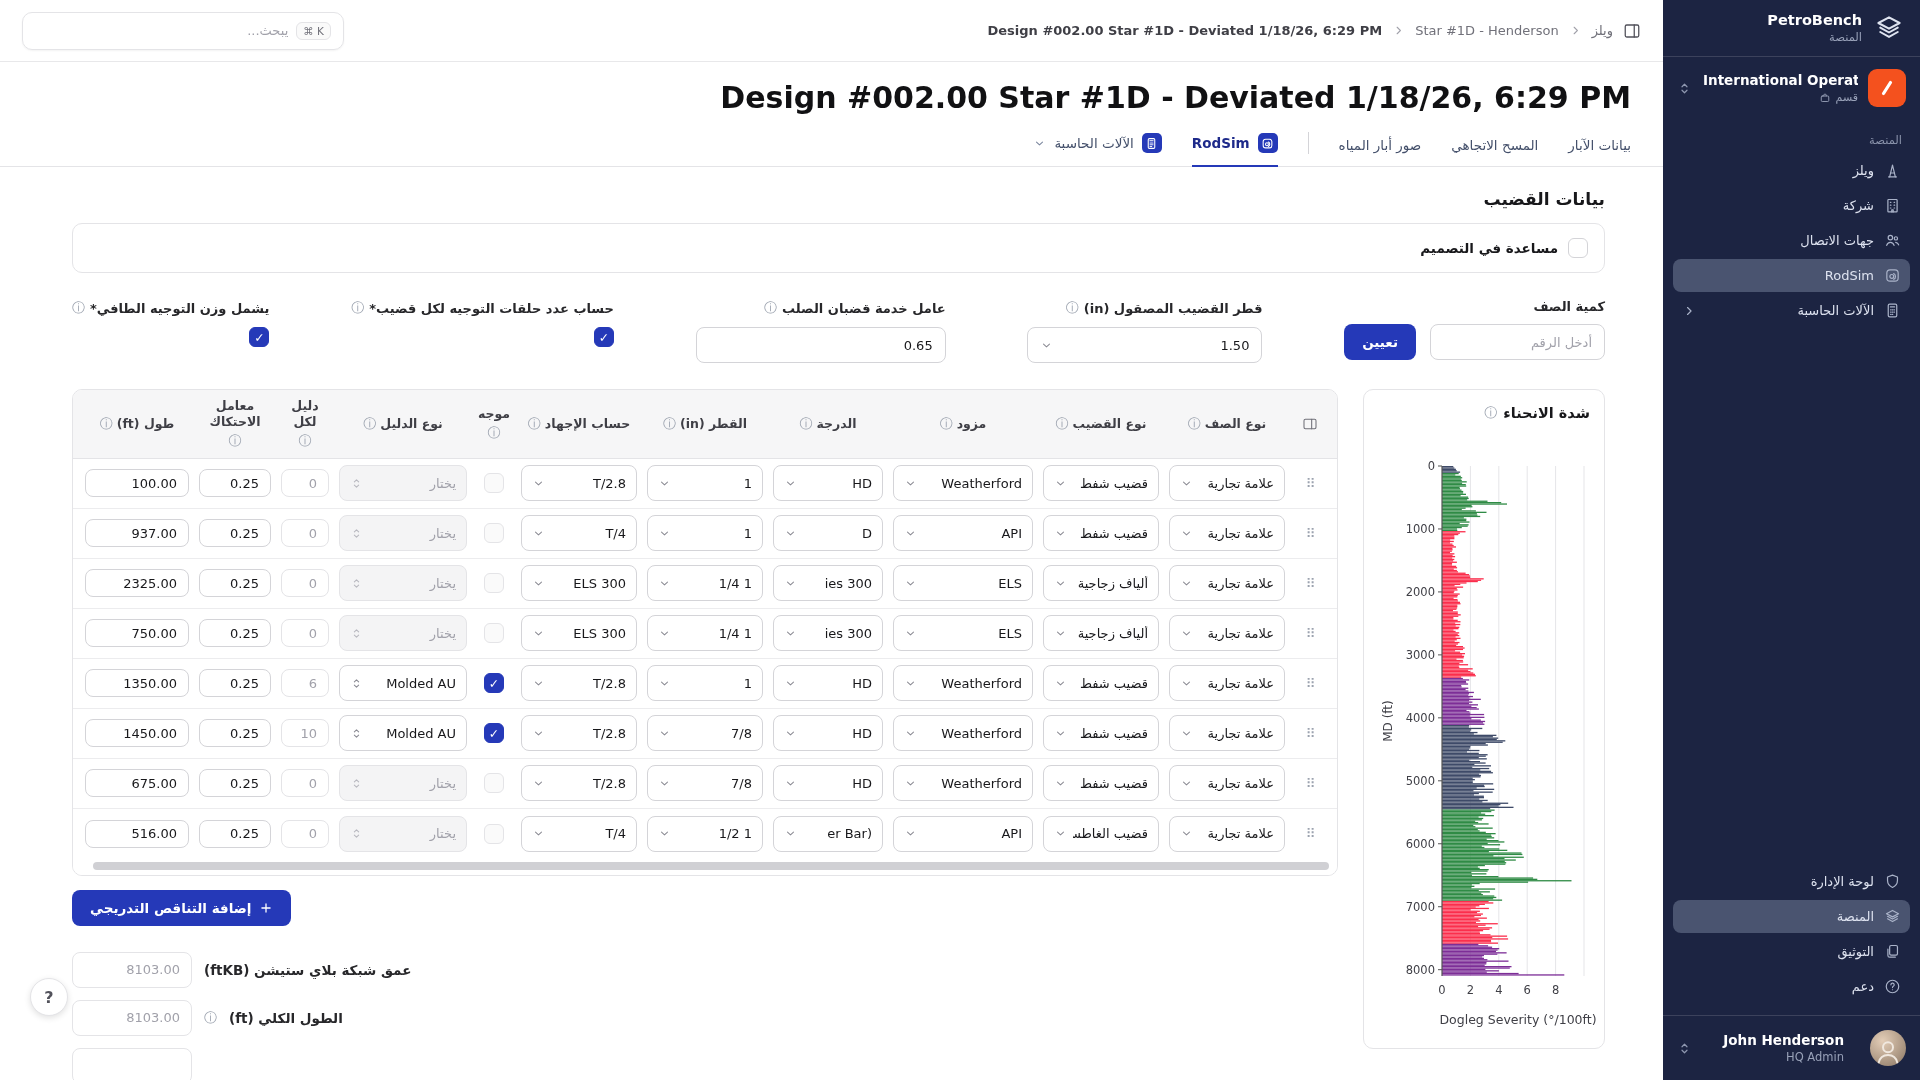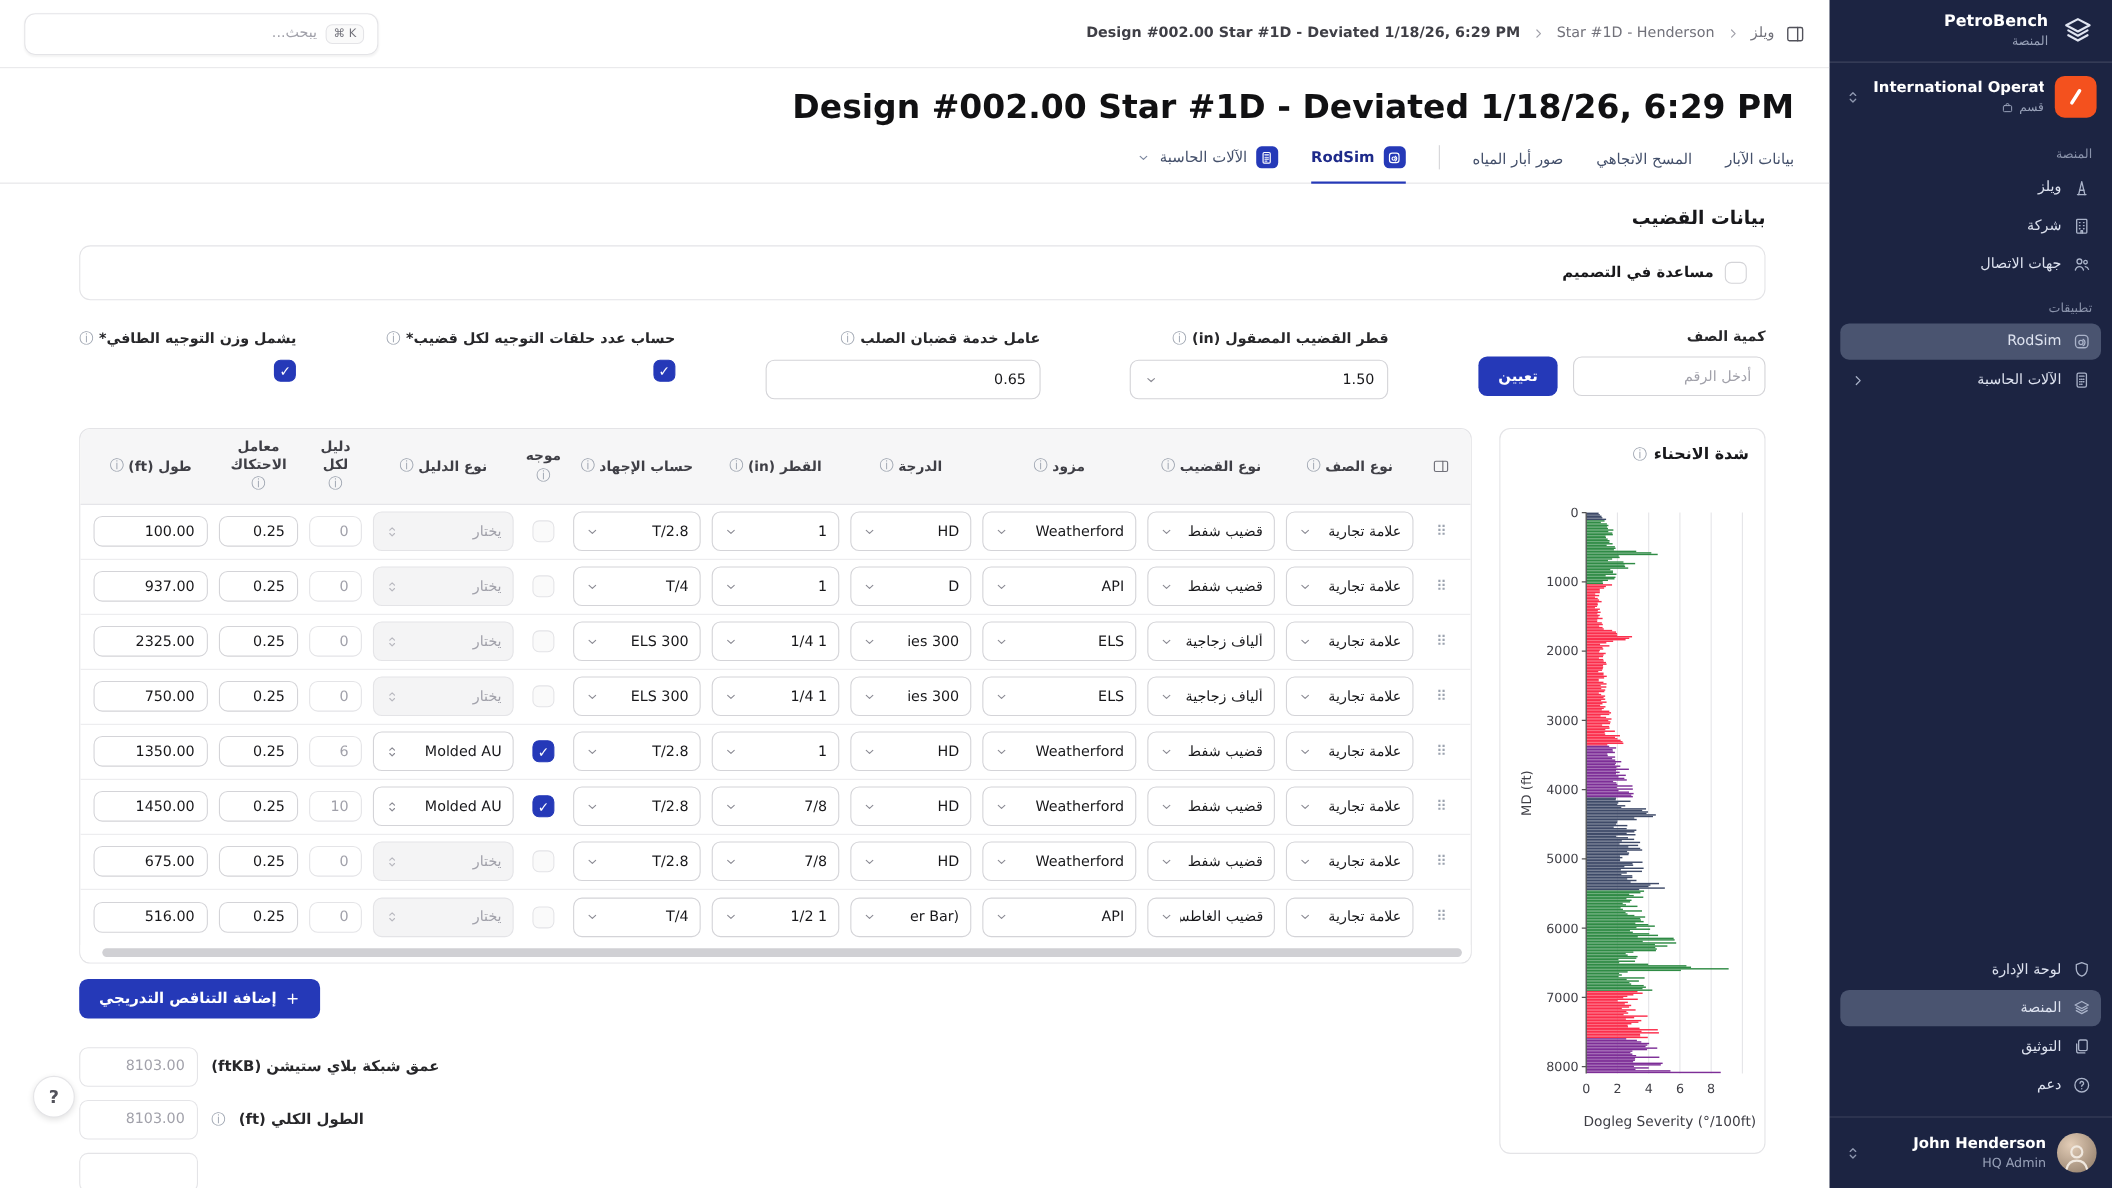--- a/index.html
+++ b/index.html
@@ -13,21 +13,21 @@
   .sb-div{border-top:1px solid rgba(255,255,255,.14)}
   .sb-org{display:flex;align-items:center;gap:10px;padding:12px 14px}
   .sb-org-logo{width:38px;height:38px;border-radius:9px;background:#f4511e;flex:none;display:flex;align-items:center;justify-content:center}
   .sb-org-name{font-size:13.5px;font-weight:600;color:#fff;white-space:nowrap;overflow:hidden;direction:ltr;text-align:right;max-width:155px}
   .sb-org-sub{display:flex;align-items:center;gap:5px;font-size:11px;color:#9aa3ba;margin-top:3px;justify-content:flex-start}
   .sb-sec{padding:14px 18px 5px;font-size:11.5px;color:#8a93ab}
   .sb-item{display:flex;align-items:center;gap:10px;margin:2px 10px;padding:8px 9px;border-radius:8px;font-size:13px;color:#dde2ef;cursor:pointer}
   .sb-item.active{background:#4a5470}
   .sb-item .grow{flex:1}
   .sb-spacer{flex:1}
-  .sb-user{display:flex;align-items:center;gap:10px;padding:14px;border-top:1px solid rgba(255,255,255,.14)}
+  .sb-user{display:flex;align-items:center;gap:26px;padding:14px;border-top:1px solid rgba(255,255,255,.14)}
   .avatar{width:36px;height:36px;border-radius:50%;background:radial-gradient(circle at 35% 30%,#e3cdb7,#8a7663);flex:none;display:flex;align-items:flex-end;justify-content:center;overflow:hidden}
   .sb-user-name{font-size:13.5px;font-weight:600;color:#fff}
   .sb-user-role{font-size:11.5px;color:#98a1b8;margin-top:2px}
   .sb-user .grow{flex:1;text-align:start}
   
   .main{flex:1;display:flex;flex-direction:column;height:1080px;overflow:hidden;position:relative;background:#fff}
   .topbar{height:62px;flex:none;border-bottom:1px solid #e8e8ea;display:flex;align-items:center;justify-content:space-between;padding:0 22px}
   .crumbs{display:flex;align-items:center;gap:10px;color:#71717a;font-size:13px}
   .crumbs .cur{color:#3f3f46;font-weight:600}
   .crumbs .sep{color:#a1a1aa;display:flex}
@@ -78,21 +78,21 @@
   .cellinp{height:28px;border:1px solid #d4d4d8;border-radius:8px;background:#fff;display:flex;align-items:center;padding:0 11px;font-size:13px}
   .cellinp .val{flex:1;text-align:start}
   .cellinp.gray{border-color:#e4e4e7;color:#a1a1aa}
   .cbcell{display:flex;justify-content:center}
   .tbl-scroll{padding:3px 8px 5px;background:#fff}
   .tbl-thumb{height:8px;width:99%;border-radius:4px;background:#d0d0d4;cursor:pointer}
   .btnrow{margin-top:14px;display:flex;justify-content:flex-end}
   .bfields{margin-top:26px;display:flex;flex-direction:column;gap:12px;align-items:flex-end}
   .bfrow{display:flex;align-items:center;gap:12px}
   .bfrow .flabel{font-size:13.5px}
-  .bfinp{width:108px;height:36px;border:1px solid #e4e4e7;border-radius:8px;display:flex;align-items:center;padding:0 11px;color:#a1a1aa;background:#fff}
+  .bfinp{width:120px;height:36px;border:1px solid #e4e4e7;border-radius:8px;display:flex;align-items:center;padding:0 11px;color:#a1a1aa;background:#fff}
   .bfinp .val{flex:1;text-align:start}
   .helpbtn{position:absolute;left:30px;bottom:64px;width:38px;height:38px;border-radius:50%;background:#fff;border:1px solid #e4e4e7;box-shadow:0 2px 6px rgba(0,0,0,.12);display:flex;align-items:center;justify-content:center;color:#52525b;font-size:16px;font-weight:600;cursor:pointer}
   svg{display:block}
   .ltr{direction:ltr;unicode-bidi:isolate}
 </style>
 </head>
 <body>
 
 <aside class="sidebar">
   <div class="sb-brand">
@@ -162,21 +162,20 @@
           <svg width="17" height="17" viewBox="0 0 24 24" fill="none" stroke="#aab3c9" stroke-width="1.7" stroke-linecap="round" stroke-linejoin="round">
             <circle cx="9" cy="8" r="3.1"></circle>
             <path d="M3.8 19c.8-3 2.8-4.4 5.2-4.4s4.4 1.4 5.2 4.4"></path>
             <circle cx="16.8" cy="9" r="2.3"></circle>
             <path d="M16.5 14.6c2.2.3 3.6 1.5 4.2 3.6"></path>
           </svg>
         </span>
         <span>جهات الاتصال</span>
         <span class="grow"></span>
       </div>
-      <div class="sb-sec">تطبيقات</div>
       <div class="sb-item active">
         <span style="display: flex;">
           <svg width="17" height="17" viewBox="0 0 24 24" fill="none" stroke="#aab3c9" stroke-width="1.7" stroke-linecap="round" stroke-linejoin="round">
             <rect x="4" y="4" width="16" height="16" rx="4.5"></rect>
             <circle cx="11" cy="13.3" r="2.7"></circle>
             <path d="M13.7 9.2a4.6 4.6 0 0 1 0 8.2"></path>
           </svg>
         </span>
         <span>RodSim</span>
         <span class="grow"></span>

